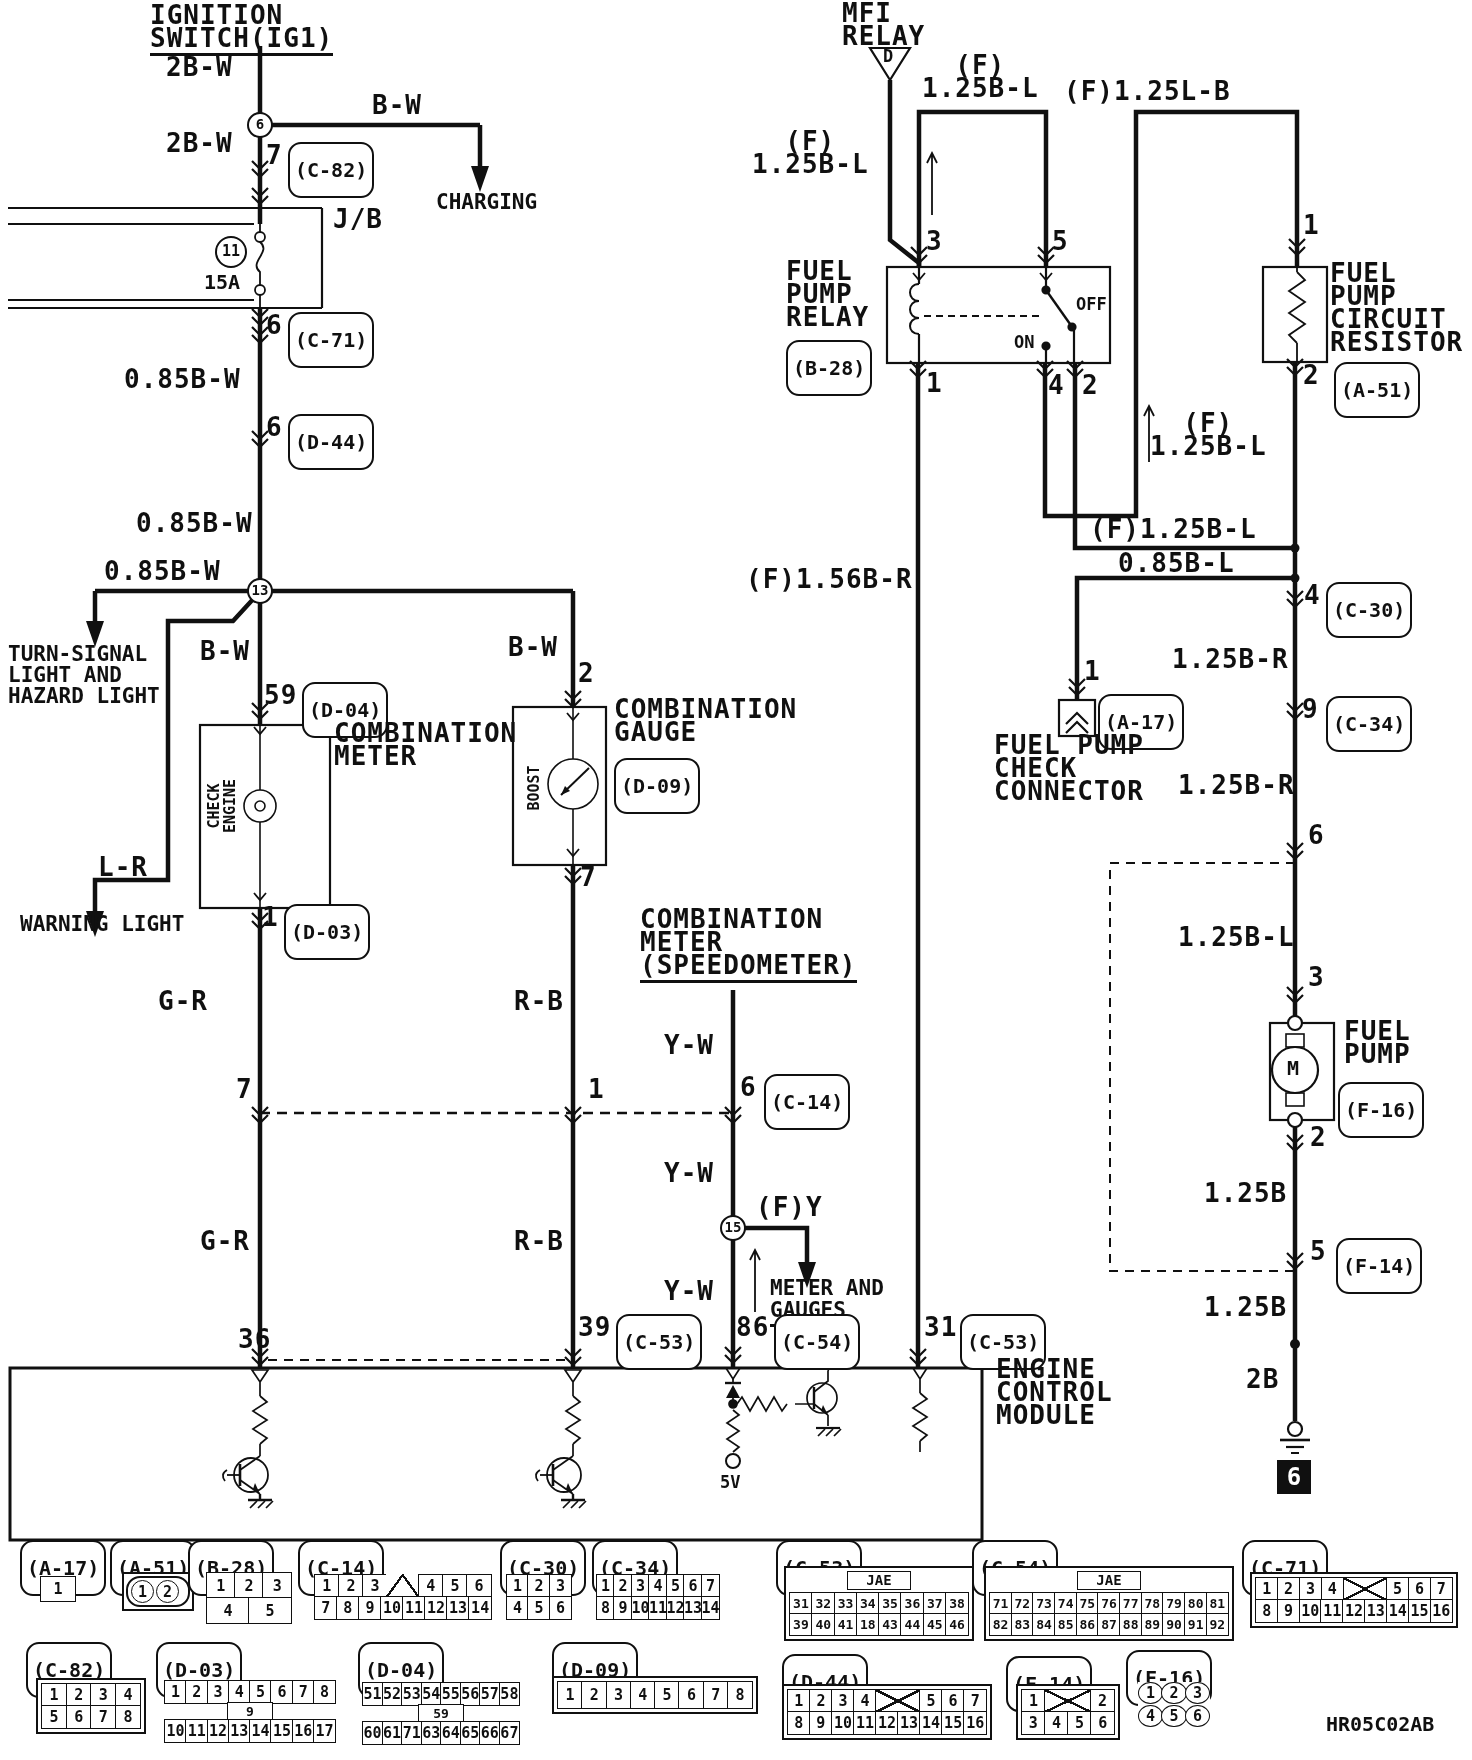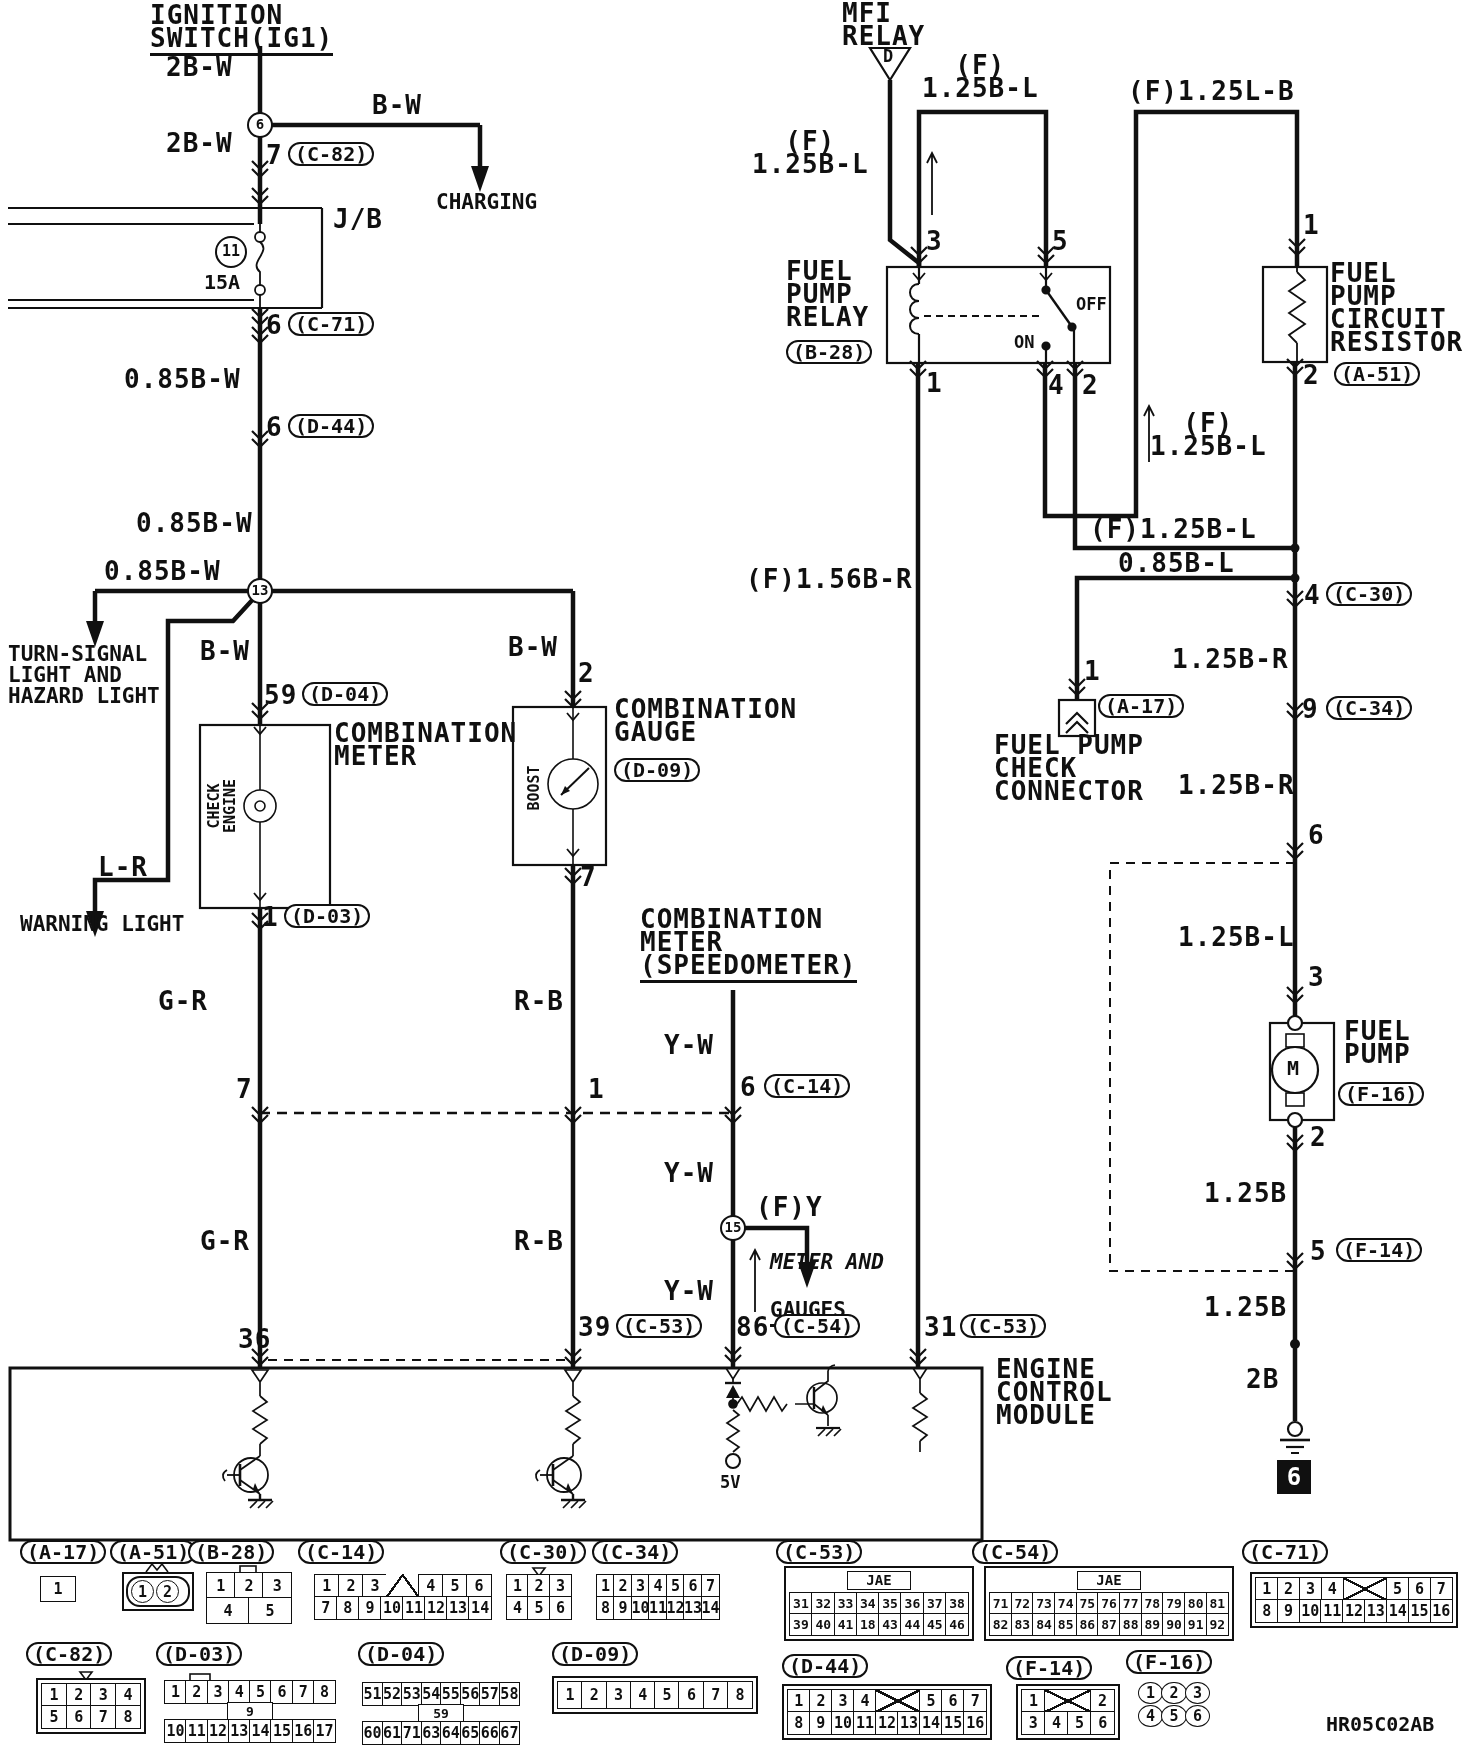--- a/index.html
+++ b/index.html
@@ -6,21 +6,21 @@
   .diagram{position:relative;width:1472px;height:1760px;background:#fff;overflow:hidden;
            font-family:"DejaVu Sans Mono",monospace;color:#101010}
   svg{position:absolute;left:0;top:0}
   .label{position:absolute;font-weight:bold;font-size:26px;line-height:23px;letter-spacing:1px;
          color:#101010;white-space:pre}
   .f21{font-size:21px;line-height:21px;letter-spacing:0}
   .f20{font-size:20px;line-height:20px;letter-spacing:0}
   .f17{font-size:17px;line-height:17px;letter-spacing:0}
   .u2{border-bottom:3px solid #101010;padding-bottom:3px}
   .oval{font-size:20px;line-height:20px;letter-spacing:0;border:2.5px solid #101010;
-        border-radius:13px;padding:0 5px;background:#fff}
+        border-radius:13px;padding:16px 5px;background:#fff}
   .node{width:26px;height:26px;border:2.5px solid #101010;border-radius:50%;background:#fff;
         font-size:14px;line-height:21px;text-align:center;letter-spacing:0;box-sizing:border-box}
   .circ32{width:32px;height:32px;border:2.5px solid #101010;border-radius:50%;background:#fff;
         font-size:15px;line-height:27px;text-align:center;letter-spacing:0;box-sizing:border-box}
   .gbox{width:34px;height:34px;background:#101010;color:#fff;font-size:24px;line-height:34px;
         text-align:center;letter-spacing:0}
   .vert{transform:rotate(-90deg);font-size:15px;line-height:16px;letter-spacing:0;text-align:center}
   .conn-body{position:absolute;background:#fff}
   .crow{display:flex}
   .crow+.crow{margin-top:-1.6px}
@@ -327,21 +327,21 @@
 METER
 (SPEEDOMETER)</div>
     <div class="label " style="left: 664px; top: 1034px;">Y-W</div>
     <div class="label " style="left: 236px; top: 1078px;">7</div>
     <div class="label " style="left: 588px; top: 1078px;">1</div>
     <div class="label " style="left: 740px; top: 1076px;">6</div>
     <div class="label oval" style="left: 764px; top: 1074px;">(C-14)</div>
     <div class="label " style="left: 664px; top: 1162px;">Y-W</div>
     <div class="label node" style="left: 720px; top: 1215px;">15</div>
     <div class="label " style="left: 756px; top: 1196px;">(F)Y</div>
-    <div class="label f21" style="left: 770px; top: 1252px; font-style: italic;">METER AND</div>
+    <div class="label f21" style="left: 770px; top: 1278px;">METER AND</div>
     <div class="label f21 u2" style="left: 770px; top: 1300px;">GAUGES</div>
     <div class="label " style="left: 664px; top: 1280px;">Y-W</div>
     <div class="label " style="left: 736px; top: 1316px;">86</div>
     <div class="label oval" style="left: 774px; top: 1314px;">(C-54)</div>
     <div class="label " style="left: 578px; top: 1316px;">39</div>
     <div class="label oval" style="left: 616px; top: 1314px;">(C-53)</div>
     <div class="label " style="left: 924px; top: 1316px;">31</div>
     <div class="label oval" style="left: 960px; top: 1314px;">(C-53)</div>
     <div class="label " style="left: 238px; top: 1328px;">36</div>
     <div class="label " style="left: 200px; top: 1230px;">G-R</div>
@@ -350,21 +350,21 @@
 CONTROL
 MODULE</div>
     <div class="label f17" style="left: 720px; top: 1474px;">5V</div>
     <div class="label " style="left: 842px; top: 2px;">MFI
 RELAY</div>
     <div class="label f17" style="left: 883px; top: 48px;">D</div>
     <div class="label " style="left: 752px; top: 130px;">  (F)
 1.25B-L</div>
     <div class="label " style="left: 922px; top: 54px;">  (F)
 1.25B-L</div>
-    <div class="label " style="left: 1128px; top: 80px;">(F)1.25L-B</div>
+    <div class="label " style="left: 1064px; top: 80px;">(F)1.25L-B</div>
     <div class="label " style="left: 786px; top: 260px;">FUEL
 PUMP
 RELAY</div>
     <div class="label oval" style="left: 786px; top: 340px;">(B-28)</div>
     <div class="label " style="left: 926px; top: 230px;">3</div>
     <div class="label " style="left: 1052px; top: 230px;">5</div>
     <div class="label f17" style="left: 1076px; top: 296px;">OFF</div>
     <div class="label f17" style="left: 1014px; top: 334px; text-align: center;">ON</div>
     <div class="label " style="left: 926px; top: 372px;">1</div>
     <div class="label " style="left: 1048px; top: 374px;">4</div>

